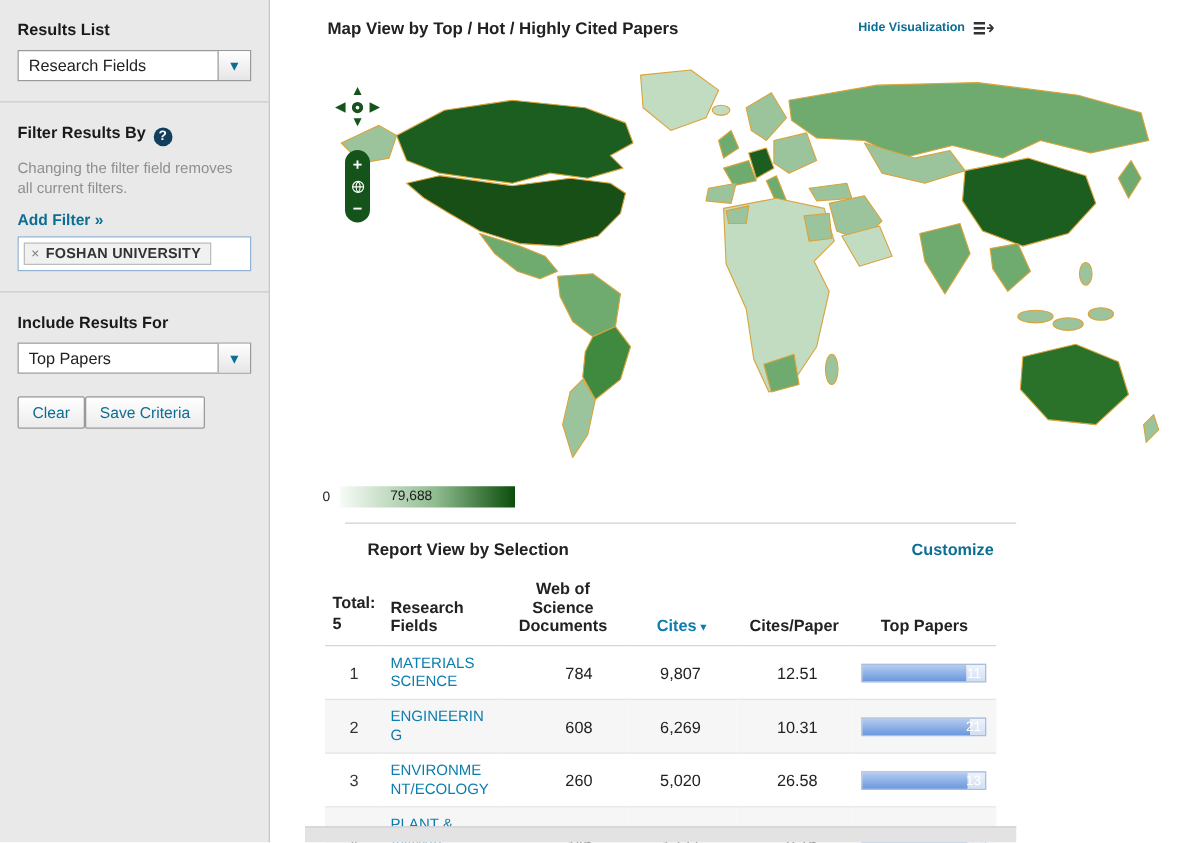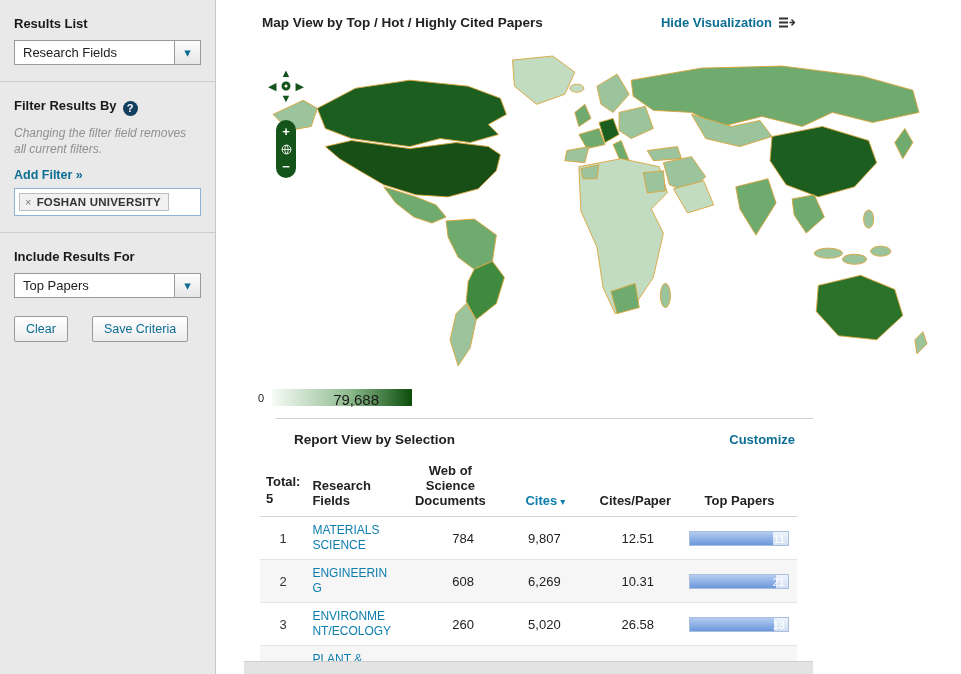--- a/index.html
+++ b/index.html
@@ -7,53 +7,53 @@
   .app { position:relative; width:961px; height:674px; overflow:hidden; background:#fff; }
 
   
   .sidebar { position:absolute; left:0; top:0; width:216px; height:674px; background:#e9e9e9; border-right:1px solid #c6c6c6; padding:12px 14px; }
   .sb-title { font-weight:bold; font-size:13px; color:#1a1a1a; margin:4px 0 9px; }
   .dropdown { display:flex; align-items:stretch; background:#fff; border:1px solid #9a9a9a; height:25px; width:100%; cursor:pointer; }
   .dd-label { flex:1; padding:4px 8px; font-size:13px; color:#222; white-space:nowrap; overflow:hidden; }
   .dd-btn { width:26px; border-left:1px solid #9a9a9a; background:linear-gradient(#fefefe,#e6e6e6); display:flex; align-items:center; justify-content:center; color:#0d6e94; font-size:13px; }
   .sb-divider { border-top:1px solid #cccccc; margin:16px -14px; }
   .help { display:inline-block; width:15px; height:15px; border-radius:50%; background:#123f5e; color:#fff; font-size:11px; font-weight:bold; text-align:center; line-height:15px; margin-left:6px; vertical-align:-2px; cursor:pointer; }
-  .note { font-style:italic; color:#8f8f8f; font-size:12px; line-height:1.35; margin:6px 0 10px; }
+  .note { color:#8f8f8f; font-size:12px; line-height:1.35; margin:6px 0 10px; }
   .link { color:#0d6e94; text-decoration:none; cursor:pointer; }
   .add-filter { font-weight:bold; font-size:12.5px; display:inline-block; margin-bottom:6px; }
   .tagbox { background:#fff; border:1px solid #8fb2d4; padding:4px; min-height:28px; cursor:text; }
   .tag { display:inline-flex; align-items:center; gap:5px; background:#f1f1f1; border:1px solid #bdbdbd; padding:2px 7px 2px 5px; font-size:11.5px; font-weight:bold; color:#333; letter-spacing:.2px; }
   .tag-x { color:#777; font-size:11px; font-weight:normal; cursor:pointer; }
-  .btn-row { margin-top:18px; display:flex; gap:24px; }
+  .btn-row { margin-top:18px; display:flex; gap:0; }
   .btn { background:linear-gradient(#ffffff,#ececec); border:1px solid #9a9a9a; border-radius:2px; color:#0d6e94; font-size:12.5px; padding:5px 11px; cursor:pointer; }
 
   
   .main { position:absolute; left:244px; top:0; width:569px; height:674px; background:#fff; }
   .map-header { display:flex; justify-content:space-between; align-items:center; padding:15px 18px 4px 18px; }
   .map-title { font-weight:bold; font-size:13.5px; }
-  .hide-link { font-weight:bold; font-size:13px; display:inline-flex; gap:6px; align-items:center; }
+  .hide-link { font-weight:bold; font-size:10px; display:inline-flex; gap:6px; align-items:center; }
 
   .map-area { position:relative; height:384px; }
   .map-svg { position:absolute; left:12px; top:16px; }
 
   .pan-ctl { position:absolute; left:24px; top:34px; width:36px; height:36px; }
   .pan-ctl span { position:absolute; color:#14531a; font-size:11px; line-height:1; cursor:pointer; }
   .pan-up { top:0; left:50%; transform:translateX(-50%); }
   .pan-down { bottom:0; left:50%; transform:translateX(-50%); }
   .pan-left { left:0; top:50%; transform:translateY(-50%); }
   .pan-right { right:0; top:50%; transform:translateY(-50%); }
   .pan-center { position:absolute; left:50%; top:50%; transform:translate(-50%,-50%); width:9px; height:9px; border:3px solid #14531a; border-radius:50%; background:#fff; }
 
   .zoom-ctl { position:absolute; left:32px; top:86px; width:20px; height:58px; background:#14531a; border-radius:10px; display:flex; flex-direction:column; align-items:center; justify-content:space-between; padding:5px 0; color:#fff; }
   .zoom-btn { font-size:13px; line-height:1; font-weight:bold; cursor:pointer; }
 
   .legend { position:absolute; left:14px; bottom:12px; display:flex; align-items:center; gap:8px; }
   .legend-min { font-size:11px; color:#222; }
   .legend-bar { position:relative; width:140px; height:17px; background:linear-gradient(to right,#f7fbf7,#8fbb8f 55%,#0b4d0b); }
-  .legend-max { position:absolute; left:61px; top:2px; font-size:15px; color:#1a1a1a; }
+  .legend-max { position:absolute; left:40px; top:2px; font-size:11px; color:#1a1a1a; }
 
   .report-header { display:flex; justify-content:space-between; align-items:center; border-top:1px solid #cfcfcf; padding:13px 18px 10px;margin-left:32px; }
   .report-title { font-weight:bold; font-size:13.5px; }
   .customize { font-weight:bold; font-size:13px; }
 
   .table-wrap { padding:0 16px; }
   table { width:100%; border-collapse:collapse; font-size:13px; }
   th { font-weight:bold; color:#222; padding:6px 6px 8px; vertical-align:bottom; border-bottom:1px solid #d5d5d5; text-align:center; }
   th.h-total { text-align:left; line-height:1.3;margin-left:23px; }
   th.h-field { text-align:left; }

